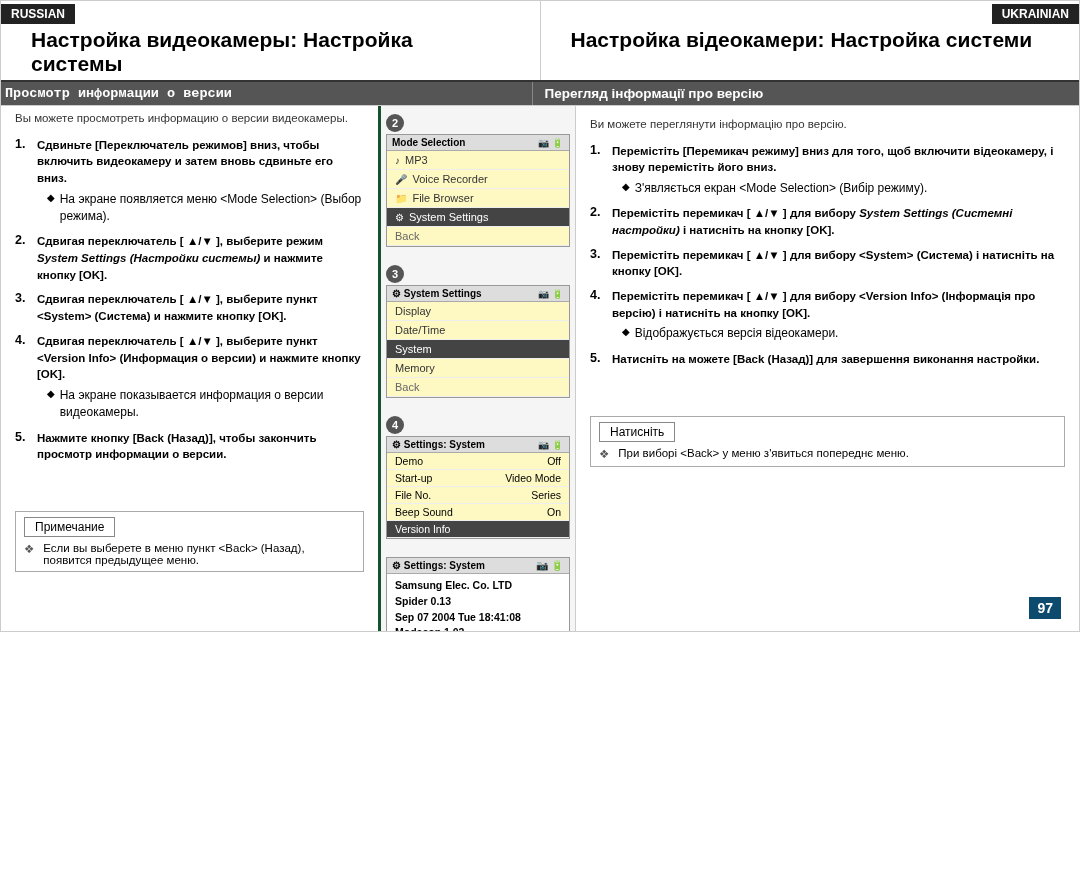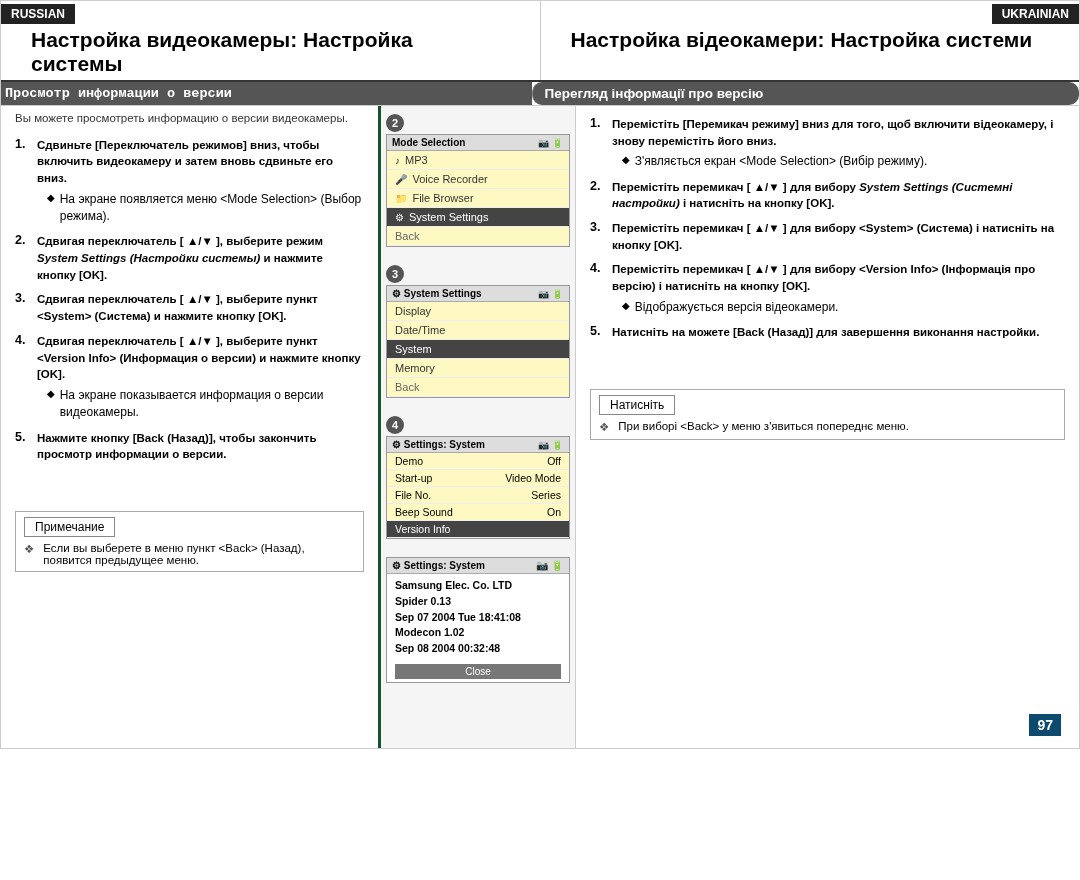--- a/index.html
+++ b/index.html
@@ -7,21 +7,21 @@
       width: 1080px;
       height: 880px;
       background: #fff;
       font-family: Arial, sans-serif;
       font-size: 13px;
       overflow: hidden;
     }
 
     .page {
       width: 1080px;
-      height: 749px;
+      height: 632px;
       display: flex;
       flex-direction: column;
       border: 1px solid #ccc;
       justify-content: flex-end;
     }
     .lang-badge {
       padding: 3px 10px;
       font-weight: bold;
       font-size: 12px;
       color: #fff;
@@ -224,21 +224,20 @@
       font-family: Liberation Mono, monospace;
     }
     .section-bar-right {
       flex: 1;
       background: #555;
       color: #fff;
       padding: 4px 12px;
       font-size: 13.5px;
       font-weight: bold;
       border-left: 1px solid #888;
-      border-radius: 10px;
     }
 
     .content-area {
       display: flex;
       flex: 1;
       overflow: hidden;
     }
 
     .left-content {
       flex: 0 0 380px;
@@ -479,20 +478,21 @@
             <div>Modecon 1.02</div>
             <div>Sep 08 2004 00:32:48</div>
           </div>
           <div class="version-close-btn">Close</div>
         </div>
       </div>
 
     </div>
 
     <div class="right-content">
+      <p class="intro-text small-text">Ви можете переглянути інформацію про версію.</p>
 
       <div class="step">
         <span class="step-num bold">1.</span>
         <div class="step-content small-text">
           <span class="bold">Перемістіть [Перемикач режиму] вниз для того, щоб включити відеокамеру, і знову перемістіть його вниз.</span>
           <div class="step-sub">
             <span class="diamond">◆</span>
             <span>З'являється екран &lt;Mode Selection&gt; (Вибір режиму).</span>
           </div>
         </div>

